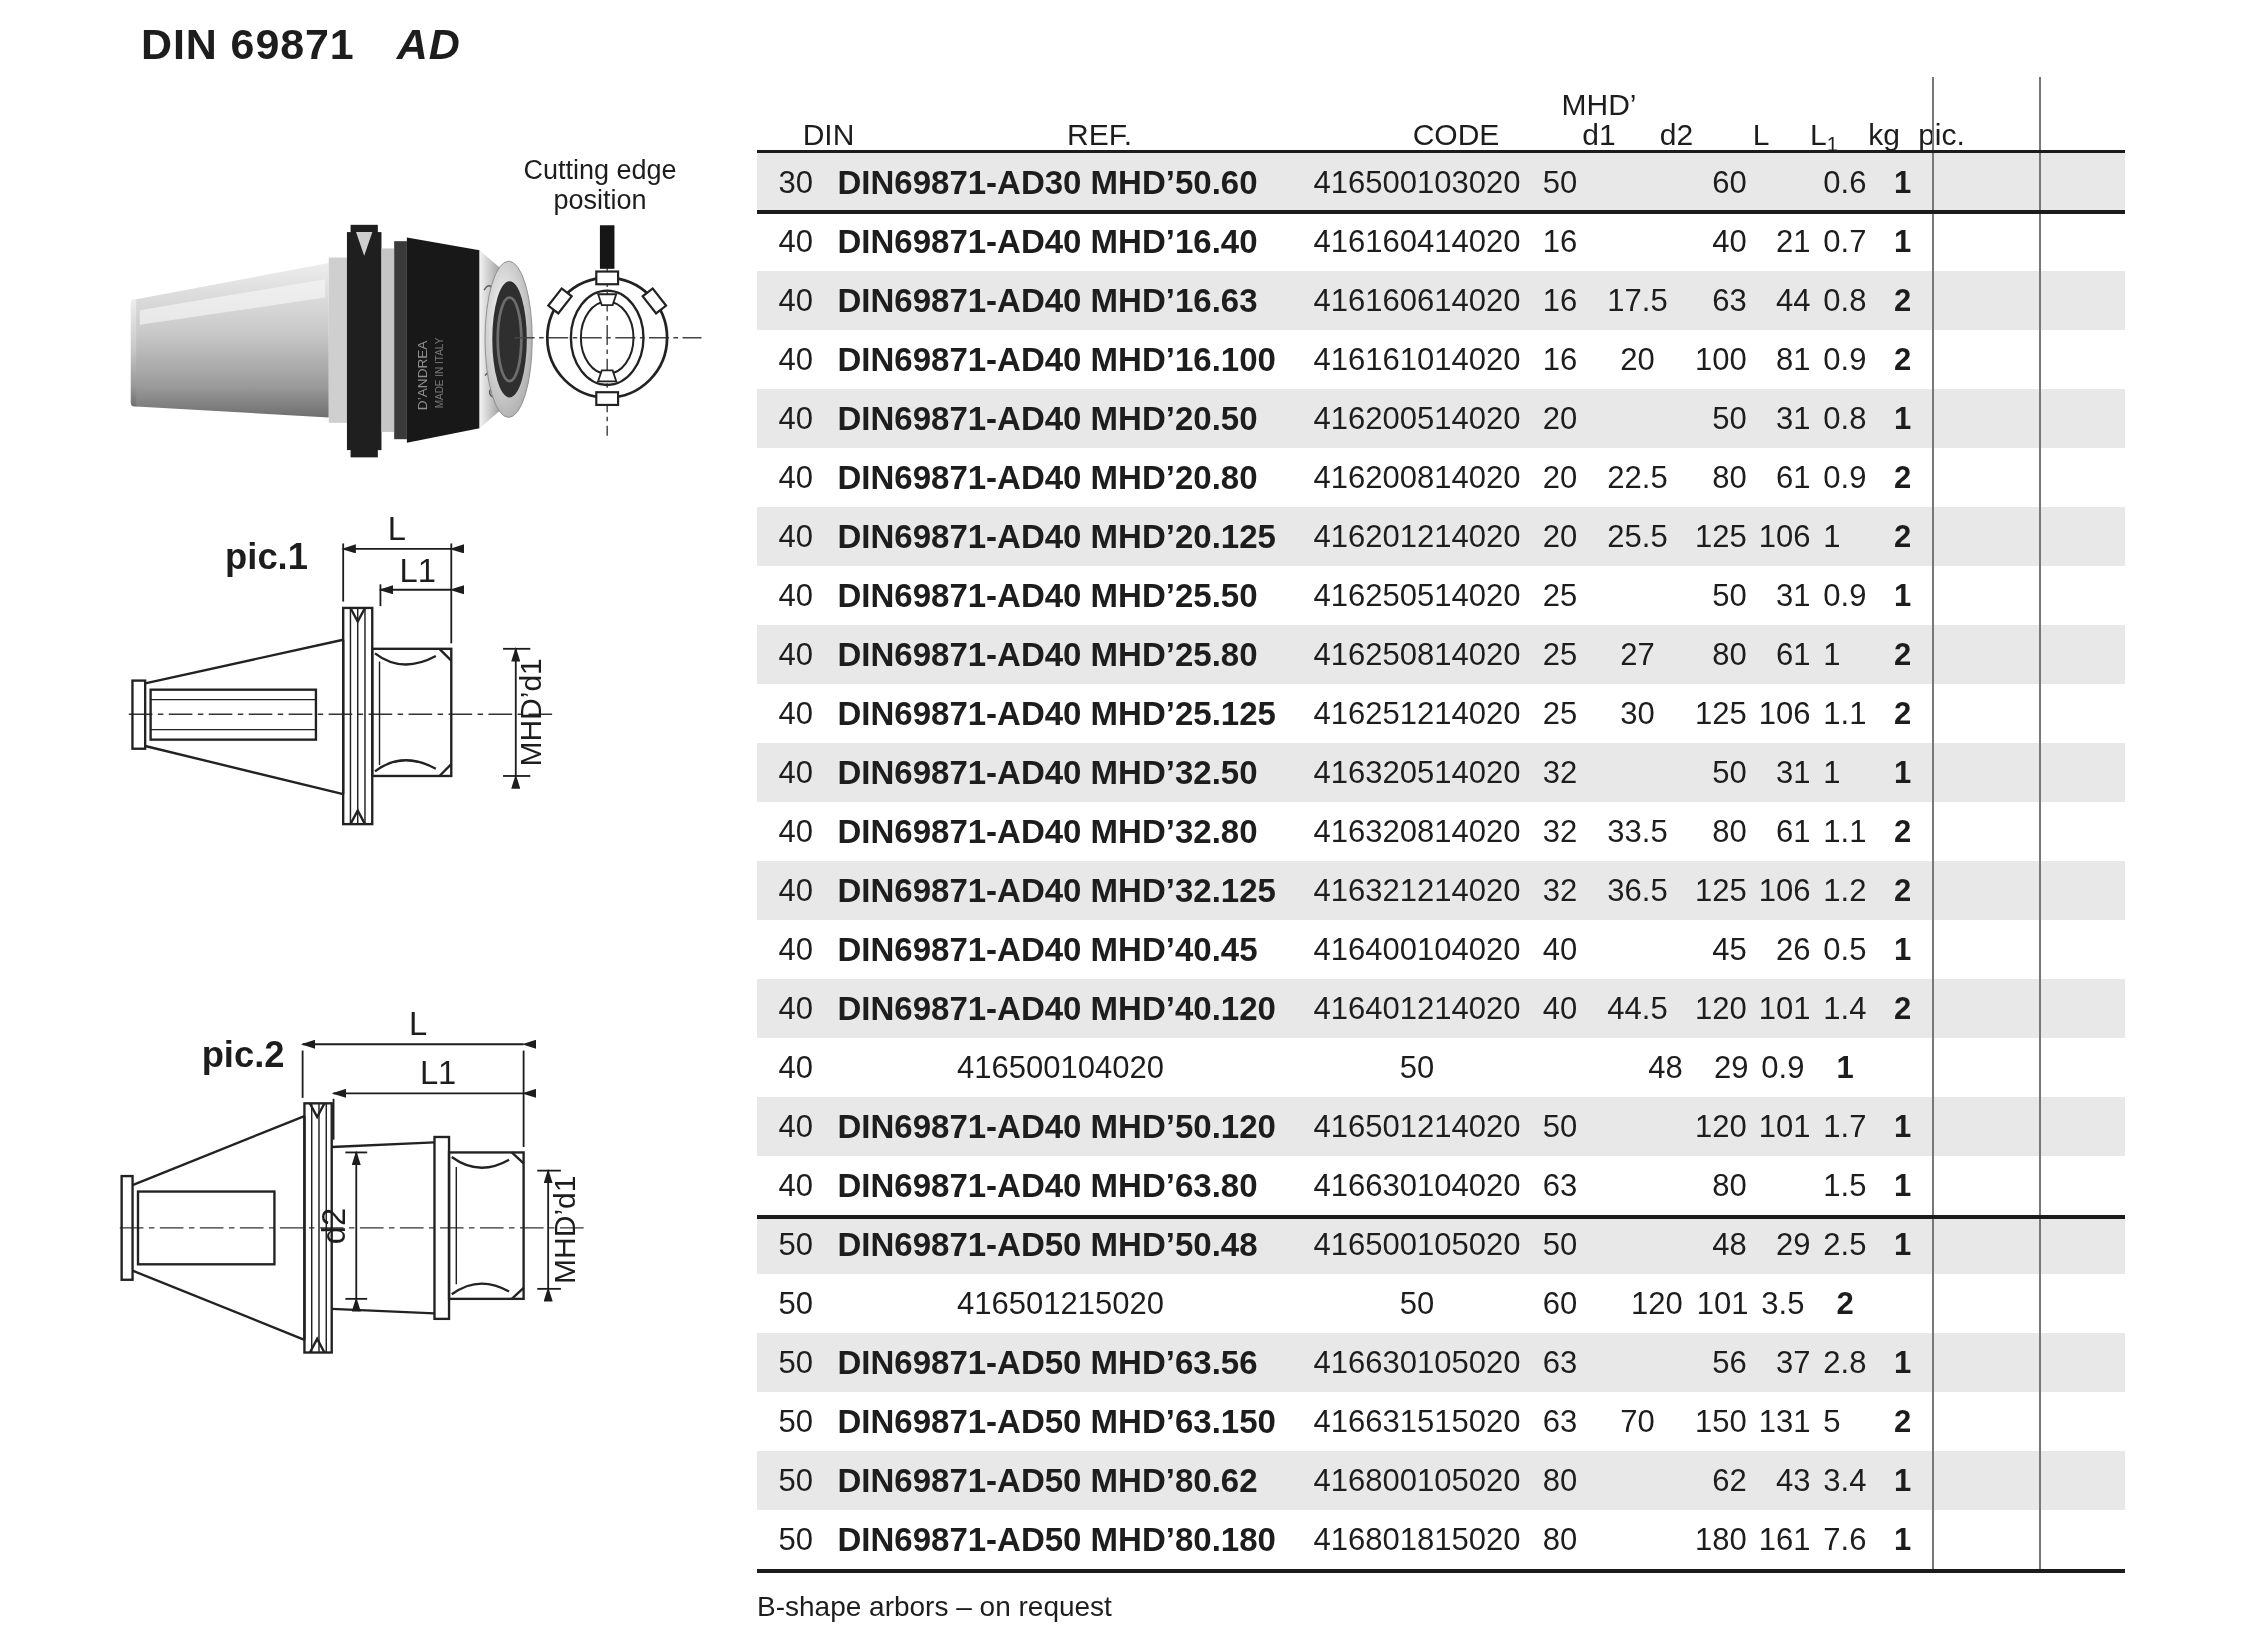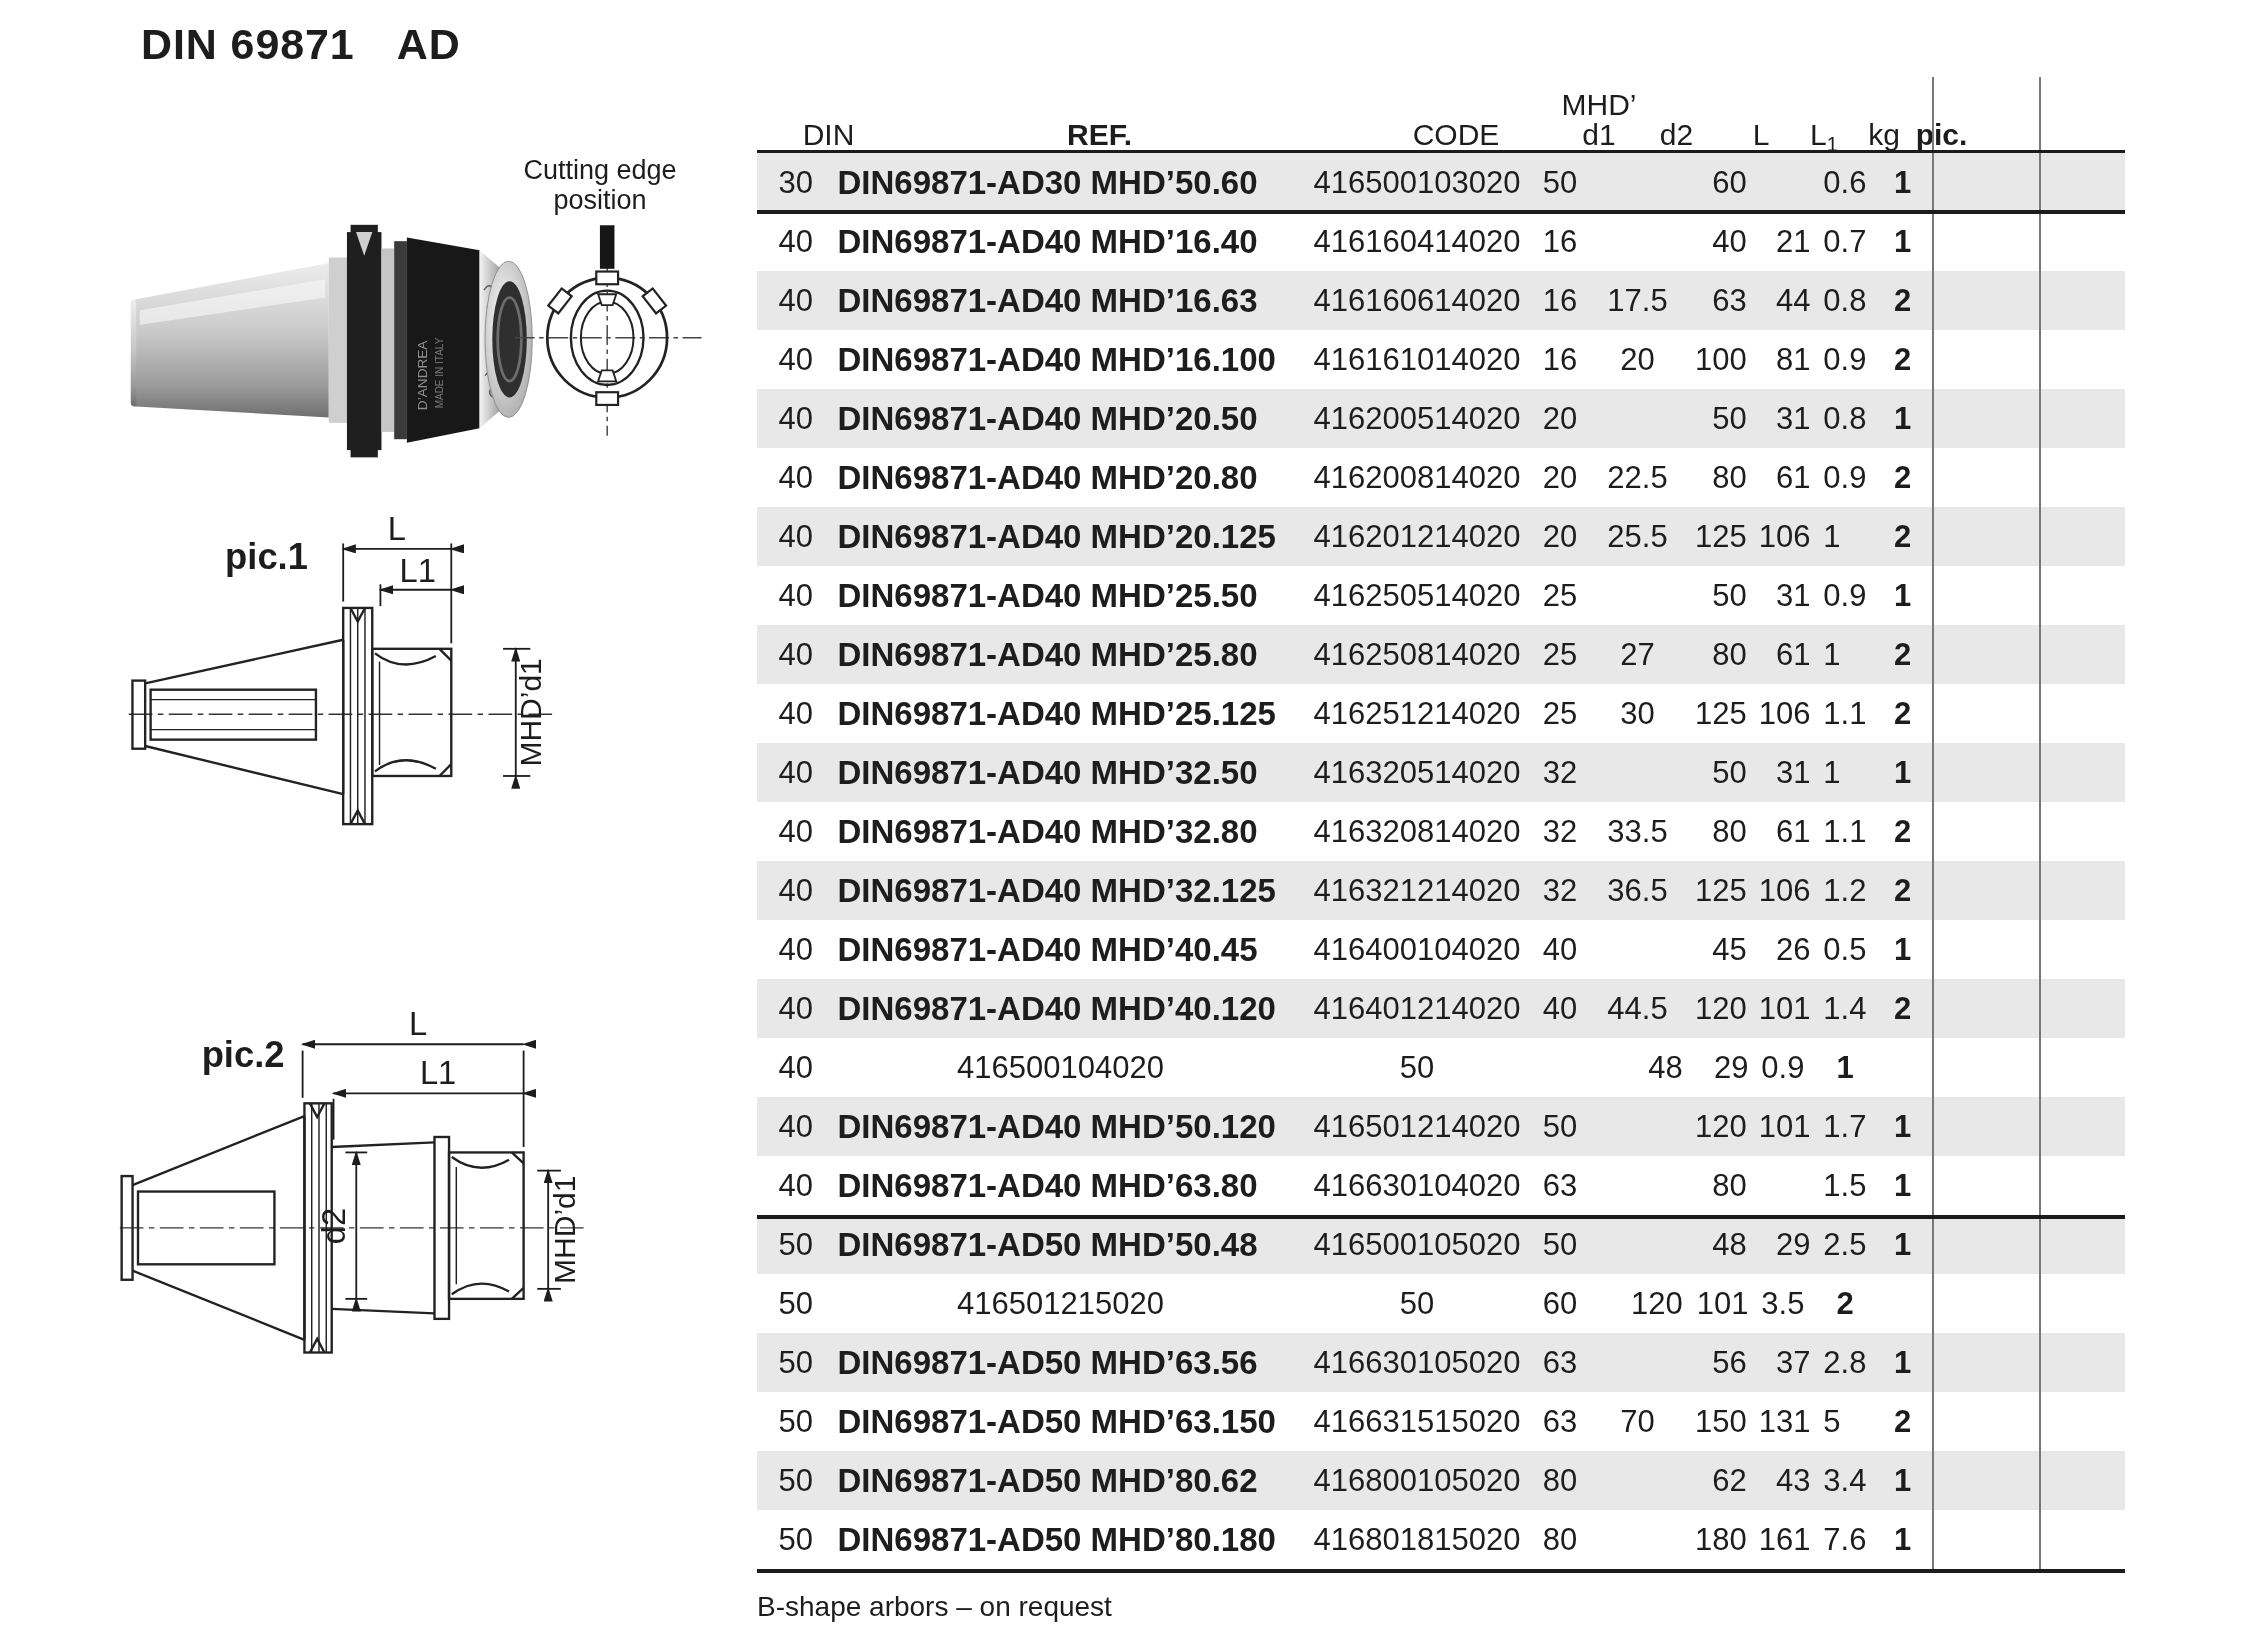--- a/index.html
+++ b/index.html
@@ -2,30 +2,30 @@
 <html style="font-size:14.5px"><head>
 <meta charset="utf-8">
 <style>
   html,body{margin:0;padding:0;background:#ffffff;}
   body{width:2249px;height:1652px;position:relative;overflow:hidden;
        font-family:"Liberation Sans","DejaVu Sans",sans-serif;color:#1d1d1d;}
   .abs{position:absolute;}
 
   
   #title{left:141px;top:20px;font-size:43px;font-weight:bold;letter-spacing:0.9px;white-space:nowrap;}
-  #title .suffix{display:inline-block;margin-left:42px;}
+  #title .suffix{display:inline-block;margin-left:42px;font-style:italic;}
 
   
   #cutlabel{left:491px;top:155px;width:218px;text-align:center;font-size:27px;line-height:1.12;}
 
   
   .tgrid{display:grid;grid-template-columns:65px 477px 236px 50px 105px 64px 62px 58px 57px 107px 86px;}
   #thead{left:796px;top:77px;width:1368px;height:73px;align-items:end;padding-bottom:4.5px;font-size:30px;}
   #thead .hcell{justify-self:center;text-align:center;line-height:1.0;}
-  #thead .b{font-weight:bold;}
+  #thead .b{font-weight:normal;}
   #thead sub{font-size:20px;vertical-align:-5.5px;line-height:0;}
   #rows{left:757px;top:153px;width:1368px;}
   .trow{display:grid;grid-template-columns:65px 477px 236px 50px 105px 64px 62px 58px 57px 107px 86px;
         height:59px;align-items:center;font-size:31px;}
   .trow.shade{background:#e8e8e8;}
   .cell{white-space:nowrap;}
   .c-din{justify-self:end;padding-right:9px;}
   .c-ref{justify-self:start;padding-left:15.5px;font-weight:bold;font-size:33px;}
   .c-code{justify-self:center;}
   .c-mhd{justify-self:center;}

